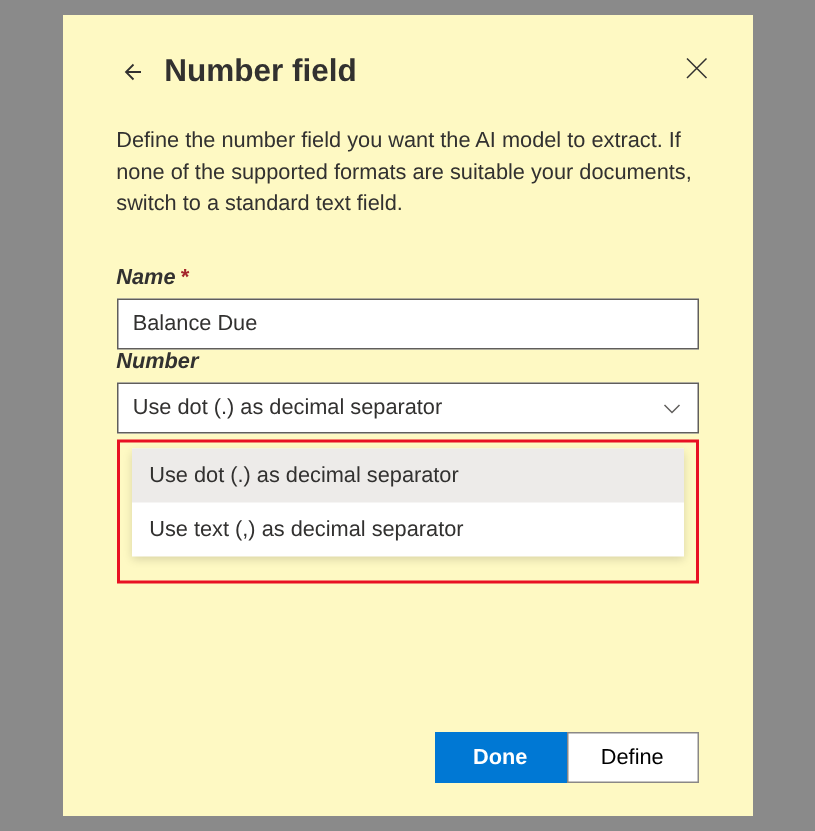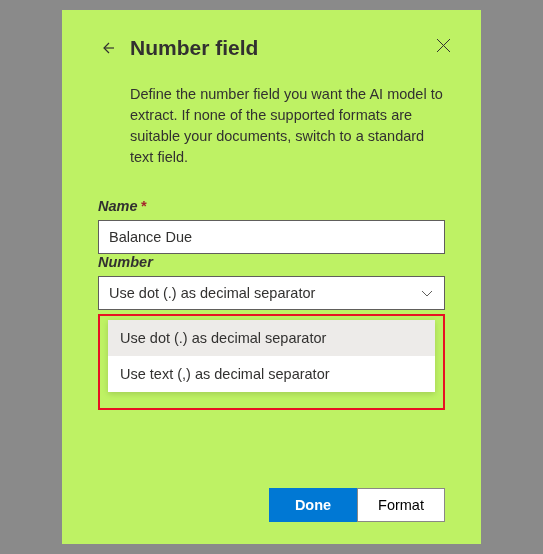--- a/index.html
+++ b/index.html
@@ -10,22 +10,22 @@
     body {
       font-family: "Segoe UI", -apple-system, BlinkMacSystemFont, sans-serif;
       background: #8a8a8a;
       width: 543px;
       height: 554px;
       display: flex;
       align-items: center;
       justify-content: center;
     }
     .dialog {
-      background: #bef264;
-      width: 419px;
+      background: #fef9c3;
+      width: 460px;
       height: 534px;
       padding: 26px 36px 22px 36px;
       position: relative;
       display: flex;
       flex-direction: column;
     }
     .header {
       display: flex;
       align-items: center;
       margin-bottom: 24px;
@@ -47,21 +47,20 @@
       top: 28px;
       cursor: pointer;
       display: flex;
       align-items: center;
     }
     .description {
       font-size: 14.5px;
       color: #323130;
       line-height: 1.45;
       margin-bottom: 30px;
-      margin-left: 32px;
     }
     .field-label {
       font-size: 14.5px;
       font-weight: 600;
       color: #323130;
       margin-bottom: 6px;
       font-style: italic;
     }
     .required {
       color: #a4262c;
@@ -170,15 +169,15 @@
 
   <div class="dropdown">
     <div class="dropdown-inner">
       <div class="option selected">Use dot (.) as decimal separator</div>
       <div class="option">Use text (,) as decimal separator</div>
     </div>
   </div>
 
   <div class="footer">
     <button class="btn btn-primary">Done</button>
-    <button class="btn">Format</button>
+    <button class="btn">Define</button>
   </div>
 </div>
 
 </body></html>

